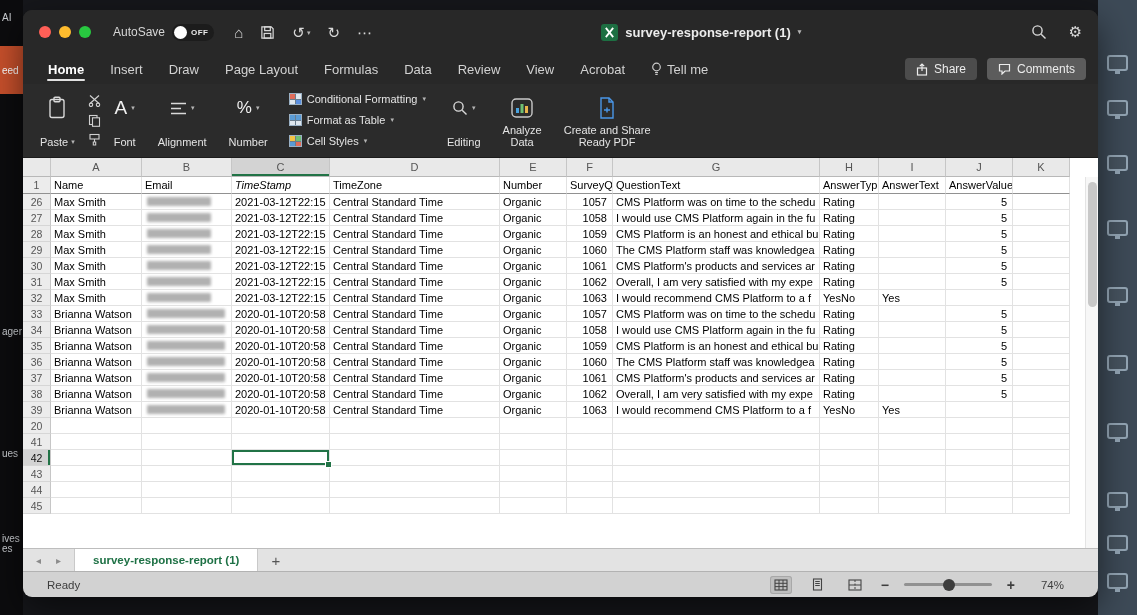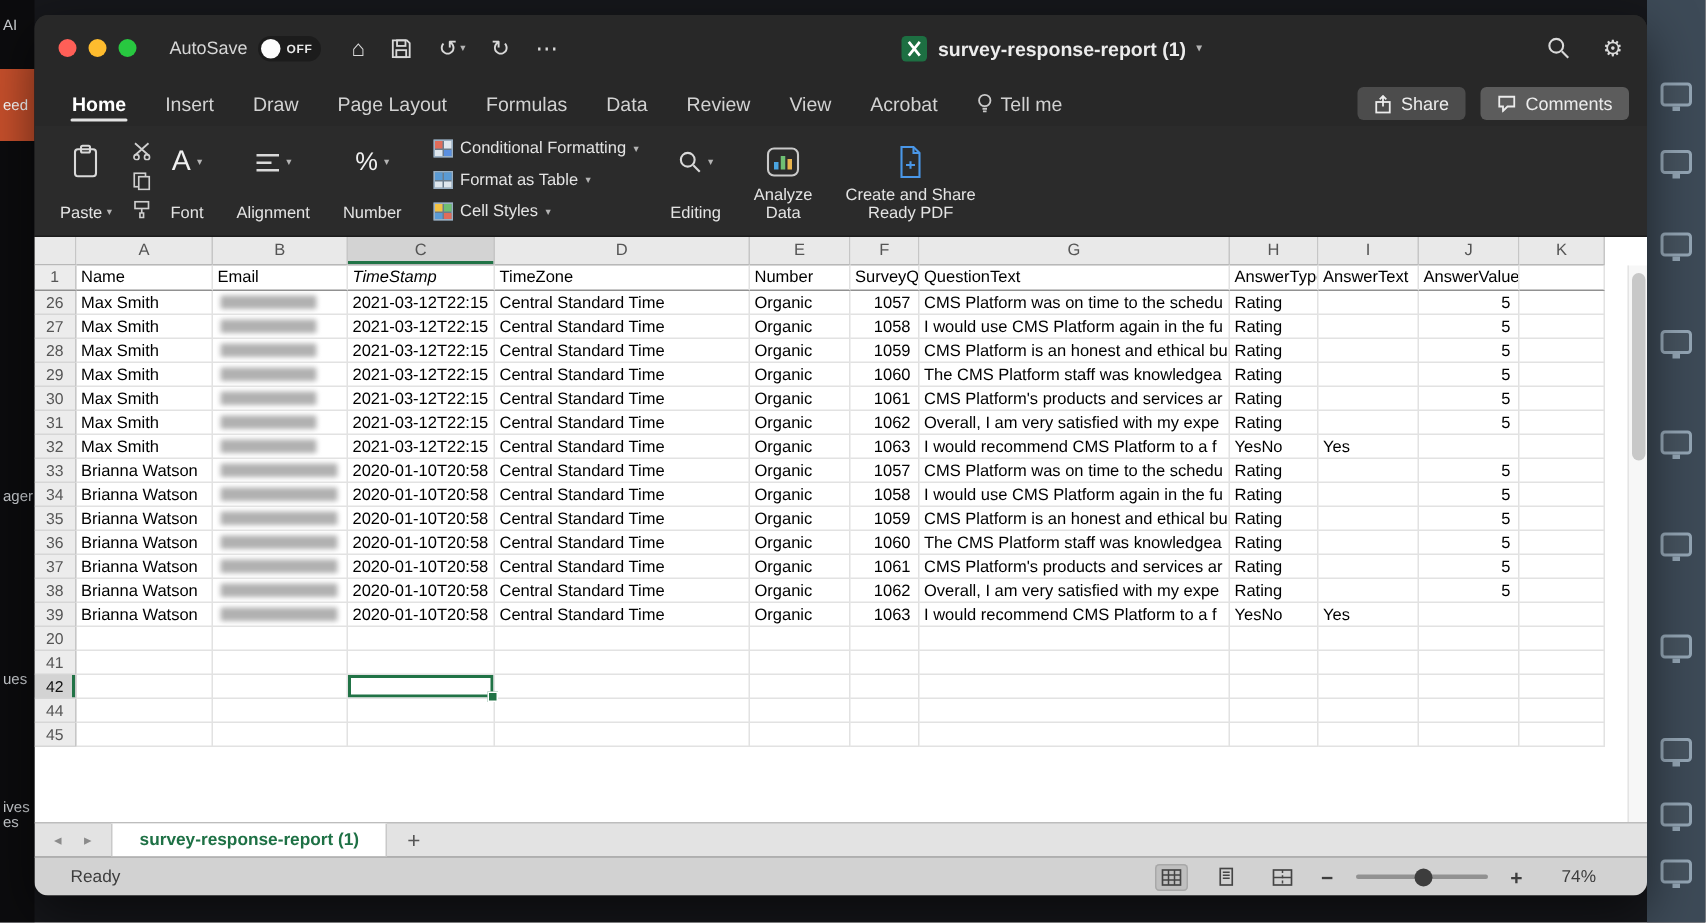--- a/index.html
+++ b/index.html
@@ -661,20 +661,34 @@
           <div class="cell" style="width: 170px;"></div>
           <div class="cell" style="width: 67px;"></div>
           <div class="cell" style="width: 46px;"></div>
           <div class="cell" style="width: 207px;"></div>
           <div class="cell" style="width: 59px;"></div>
           <div class="cell" style="width: 67px;"></div>
           <div class="cell" style="width: 67px;"></div>
           <div class="cell" style="width: 57px;"></div>
         </div>
         <div class="grid-row">
+          <div class="rownum">43</div>
+          <div class="cell" style="width: 91px;"></div>
+          <div class="cell" style="width: 90px;"></div>
+          <div class="cell" style="width: 98px;"></div>
+          <div class="cell" style="width: 170px;"></div>
+          <div class="cell" style="width: 67px;"></div>
+          <div class="cell" style="width: 46px;"></div>
+          <div class="cell" style="width: 207px;"></div>
+          <div class="cell" style="width: 59px;"></div>
+          <div class="cell" style="width: 67px;"></div>
+          <div class="cell" style="width: 67px;"></div>
+          <div class="cell" style="width: 57px;"></div>
+        </div>
+        <div class="grid-row">
           <div class="rownum">44</div>
           <div class="cell" style="width: 91px;"></div>
           <div class="cell" style="width: 90px;"></div>
           <div class="cell" style="width: 98px;"></div>
           <div class="cell" style="width: 170px;"></div>
           <div class="cell" style="width: 67px;"></div>
           <div class="cell" style="width: 46px;"></div>
           <div class="cell" style="width: 207px;"></div>
           <div class="cell" style="width: 59px;"></div>
           <div class="cell" style="width: 67px;"></div>

